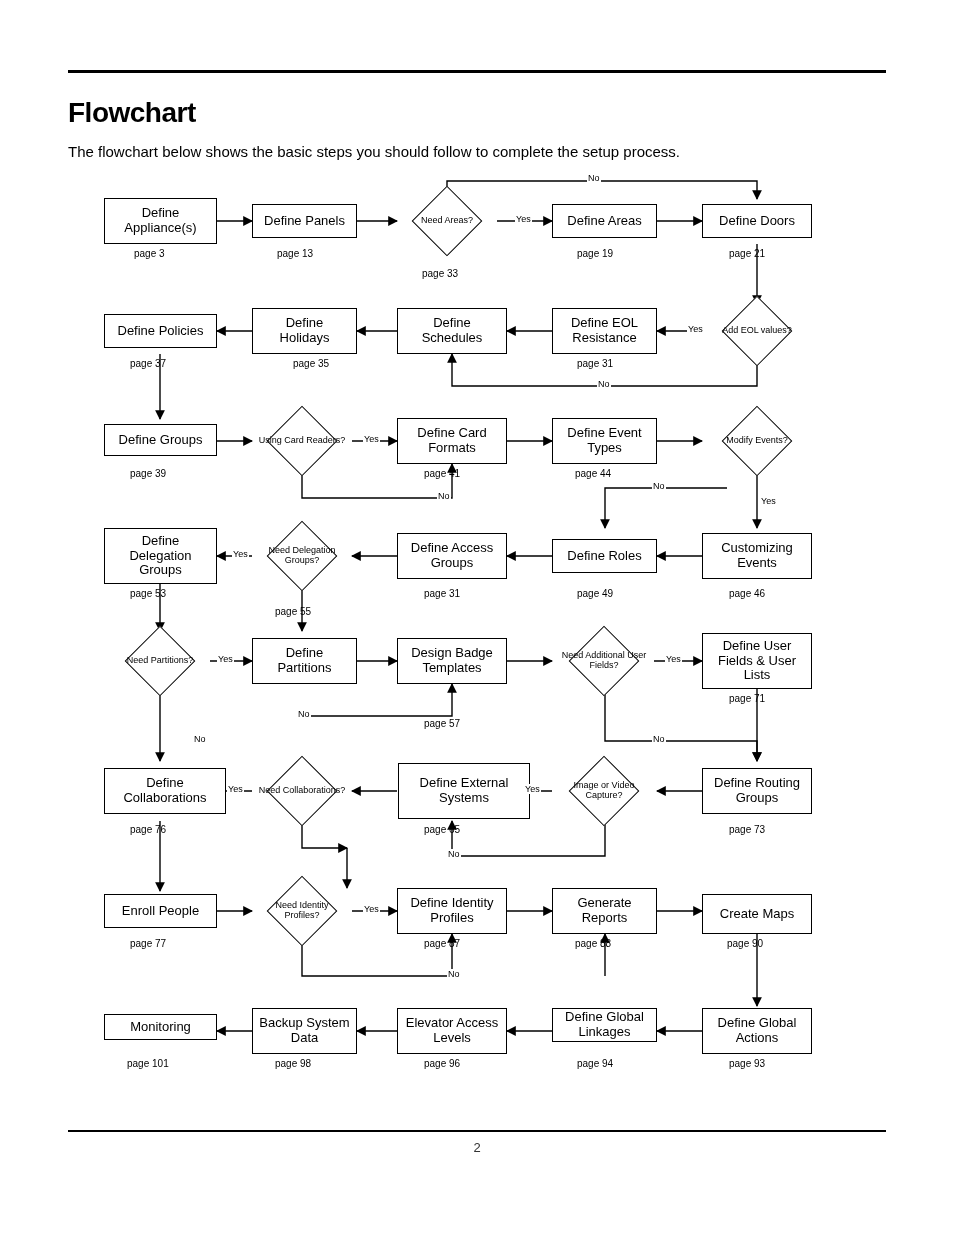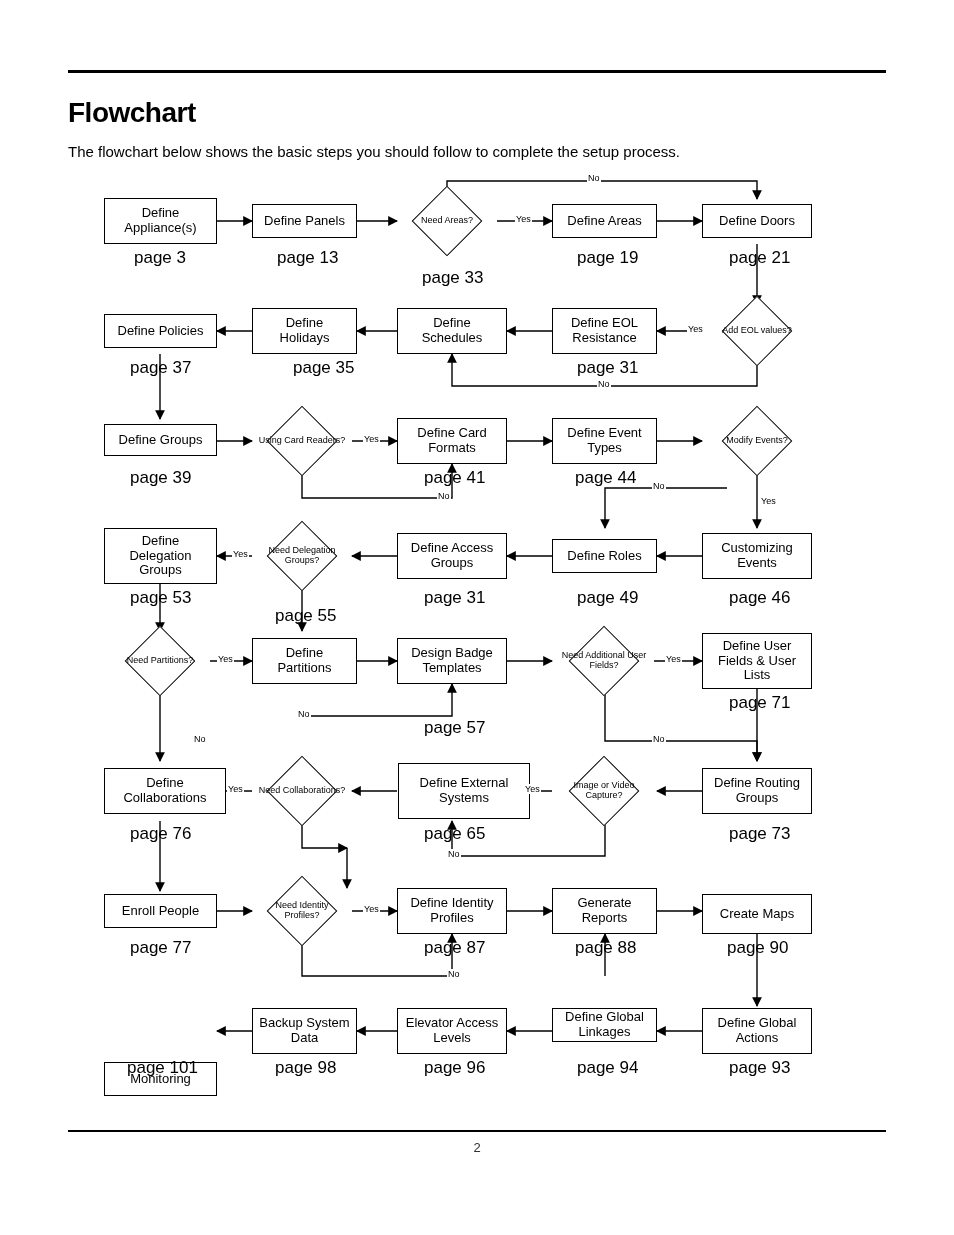--- a/index.html
+++ b/index.html
@@ -9,21 +9,21 @@
   h1{font-size:28px;font-weight:700;margin:0 0 14px 0;letter-spacing:-0.5px}
   .intro{font-size:15px;margin:0 0 16px 0}
   .pagenum{text-align:center;font-size:13px;color:#333}
   .chart{position:relative;width:760px;height:930px;margin:0 auto 0 auto}
   svg{position:absolute;inset:0;width:100%;height:100%}
   .node{position:absolute;box-sizing:border-box;display:flex;align-items:center;justify-content:center;text-align:center;line-height:1.15}
   .rect{border:1.5px solid #000;background:#fff;font-size:13px;padding:4px 6px}
   .dia{width:100px;height:56px;transform:rotate(45deg);border:1.5px solid #000;background:#fff}
   .dia-wrap{position:absolute;display:flex;align-items:center;justify-content:center}
   .dia-label{position:absolute;font-size:9px;text-align:center;width:90px;line-height:1.1}
-  .pg{position:absolute;font-size:17px;color:#000}
+  .pg{position:absolute;font-size:10px;color:#000}
   .ed{position:absolute;font-size:9px;color:#000;background:#fff;padding:0 1px}
   marker path{fill:#000}
 </style>
 </head>
 <body>
 
 <div class="page">
   <div class="rule"></div>
   <h1>Flowchart</h1>
   <p class="intro">The flowchart below shows the basic steps you should follow to complete the setup process.</p>
@@ -183,21 +183,21 @@
 
     <div class="node rect" style="left:7px;top:718px;width:113px;height:34px">Enroll People</div>
     <div class="dia-wrap" style="left:155px;top:708px;width:100px;height:54px">
       <div class="dia" style="width:48px;height:48px"></div>
       <div class="dia-label">Need Identity Profiles?</div>
     </div>
     <div class="node rect" style="left:300px;top:712px;width:110px;height:46px">Define Identity Profiles</div>
     <div class="node rect" style="left:455px;top:712px;width:105px;height:46px">Generate Reports</div>
     <div class="node rect" style="left:605px;top:718px;width:110px;height:40px">Create Maps</div>
 
-    <div class="node rect" style="left:7px;top:886px;width:113px;height:34px">Monitoring</div>
+    <div class="node rect" style="left:7px;top:838px;width:113px;height:26px">Monitoring</div>
     <div class="node rect" style="left:155px;top:832px;width:105px;height:46px">Backup System Data</div>
     <div class="node rect" style="left:300px;top:832px;width:110px;height:46px">Elevator Access Levels</div>
     <div class="node rect" style="left:455px;top:832px;width:105px;height:34px">Define Global Linkages</div>
     <div class="node rect" style="left:605px;top:832px;width:110px;height:46px">Define Global Actions</div>
 
     <div class="pg" style="left:37px;top:72px">page  3</div>
     <div class="pg" style="left:180px;top:72px">page  13</div>
     <div class="pg" style="left:325px;top:92px">page  33</div>
     <div class="pg" style="left:480px;top:72px">page  19</div>
     <div class="pg" style="left:632px;top:72px">page  21</div>

